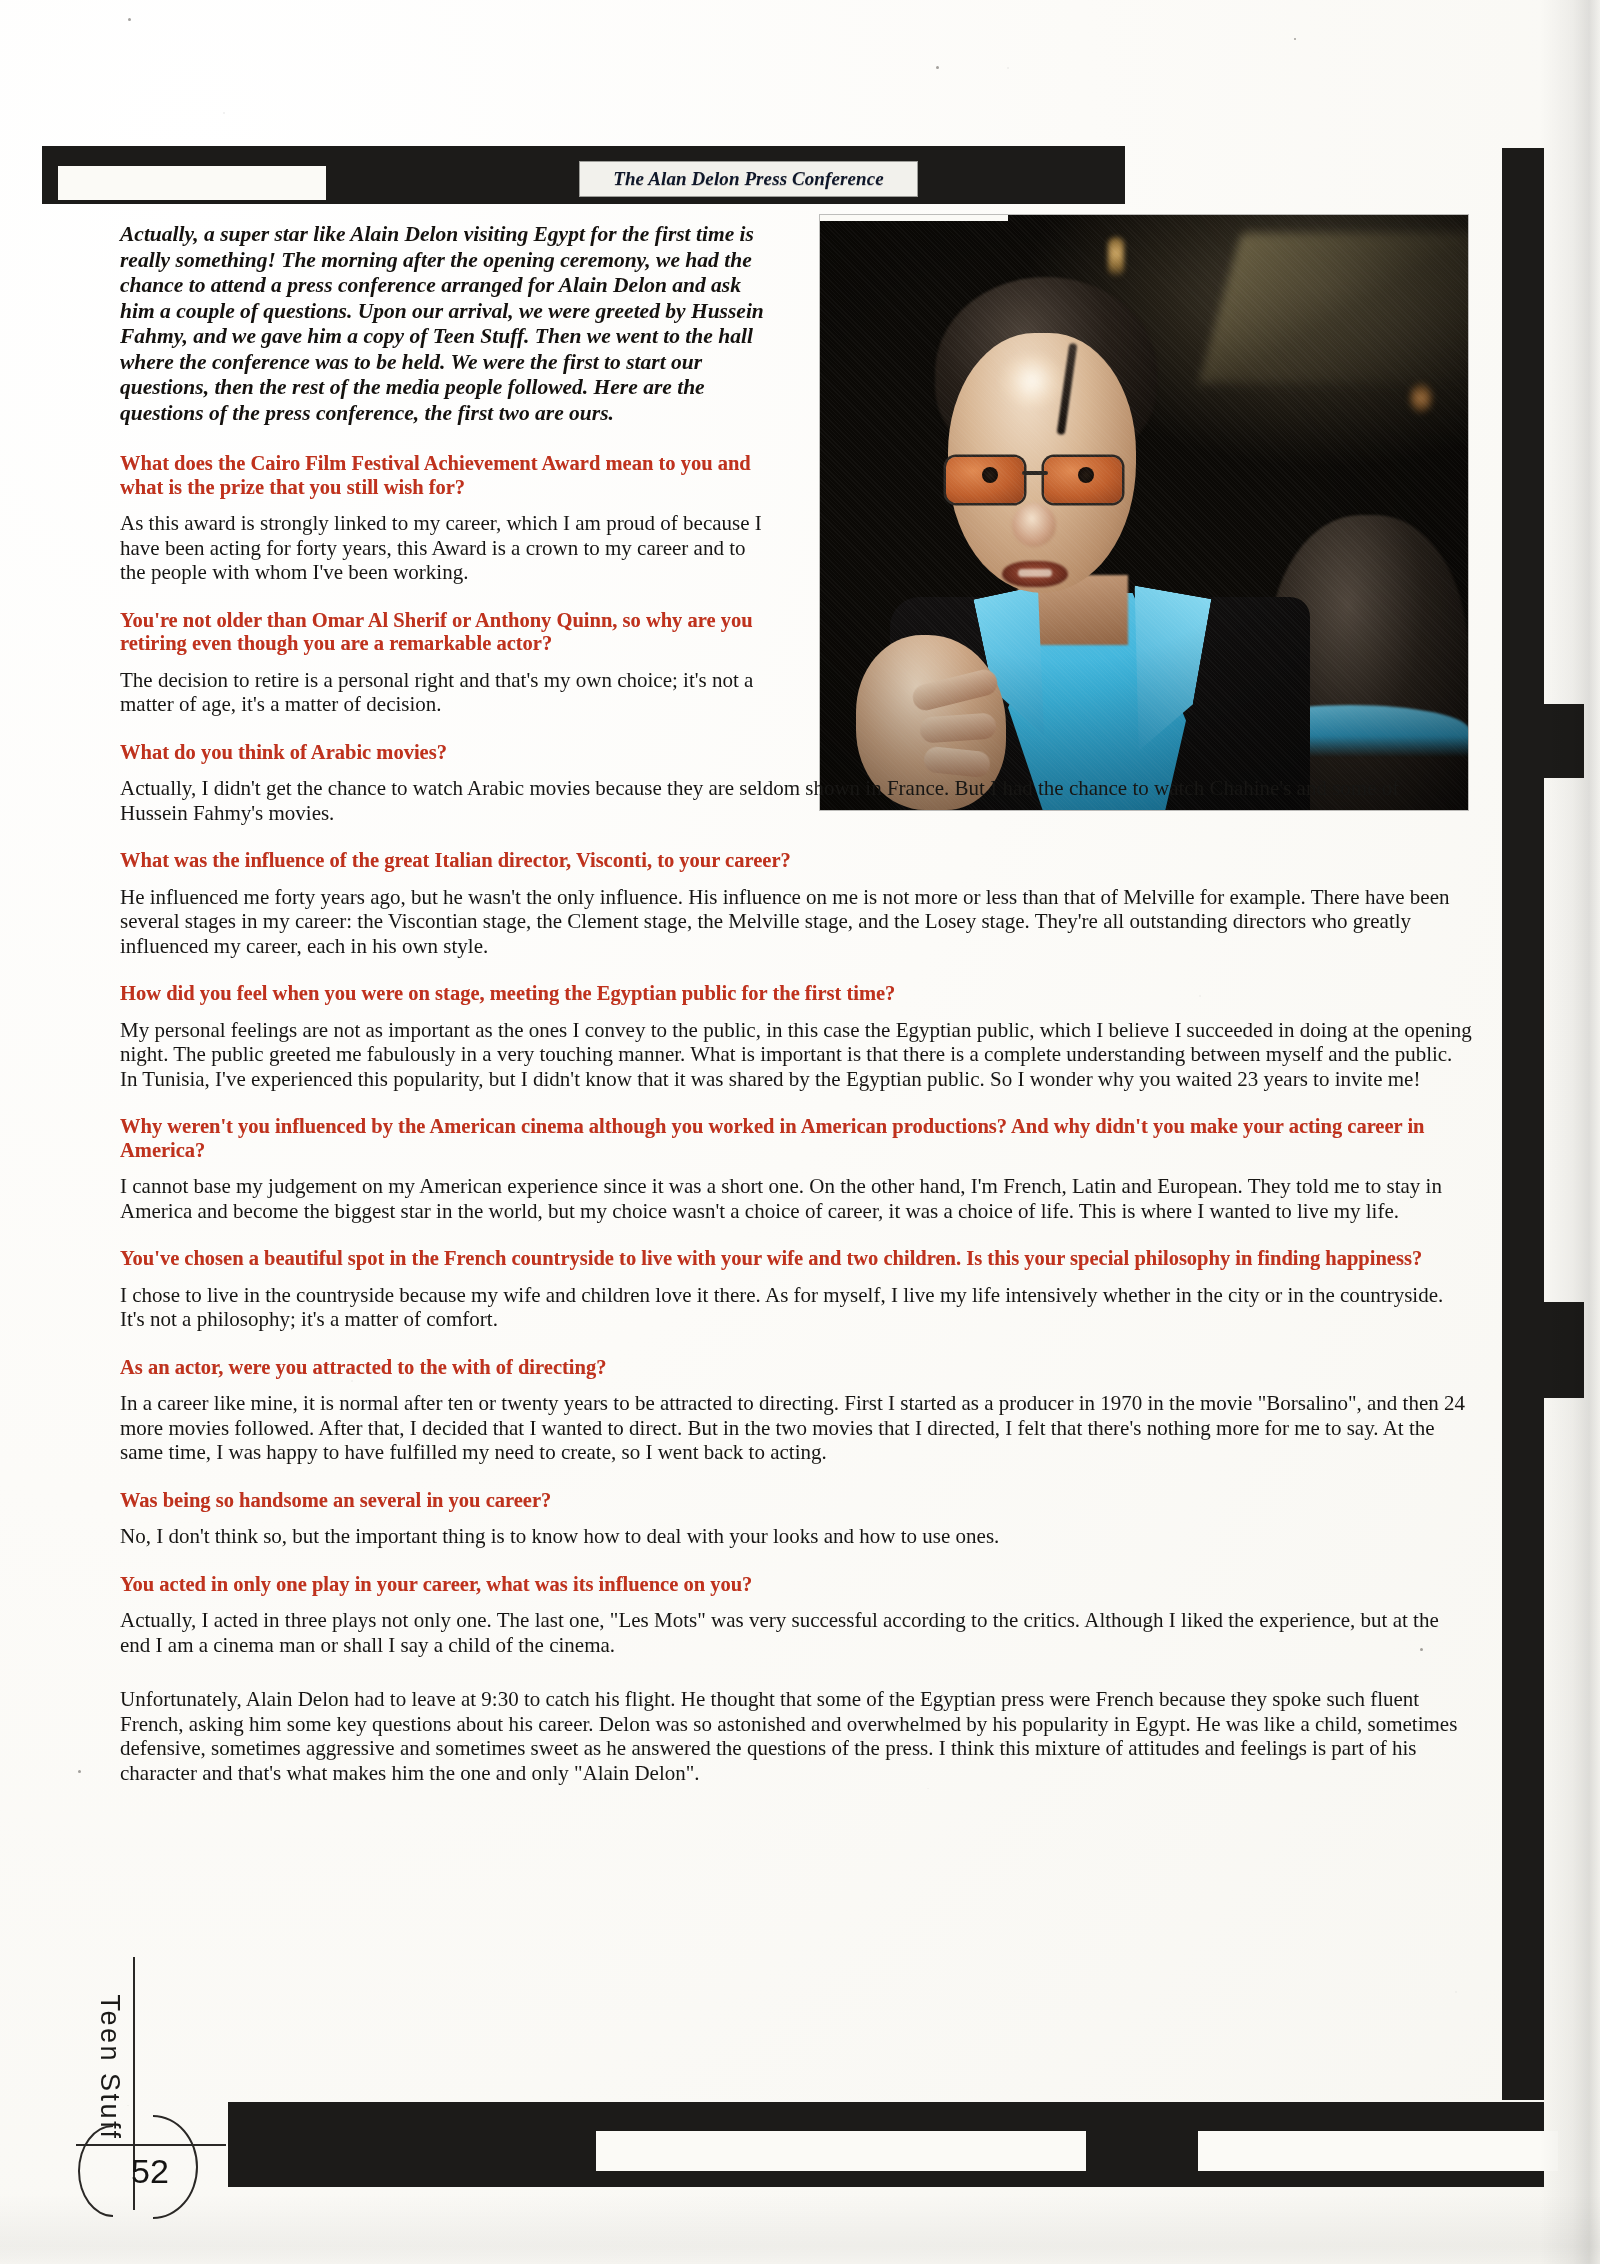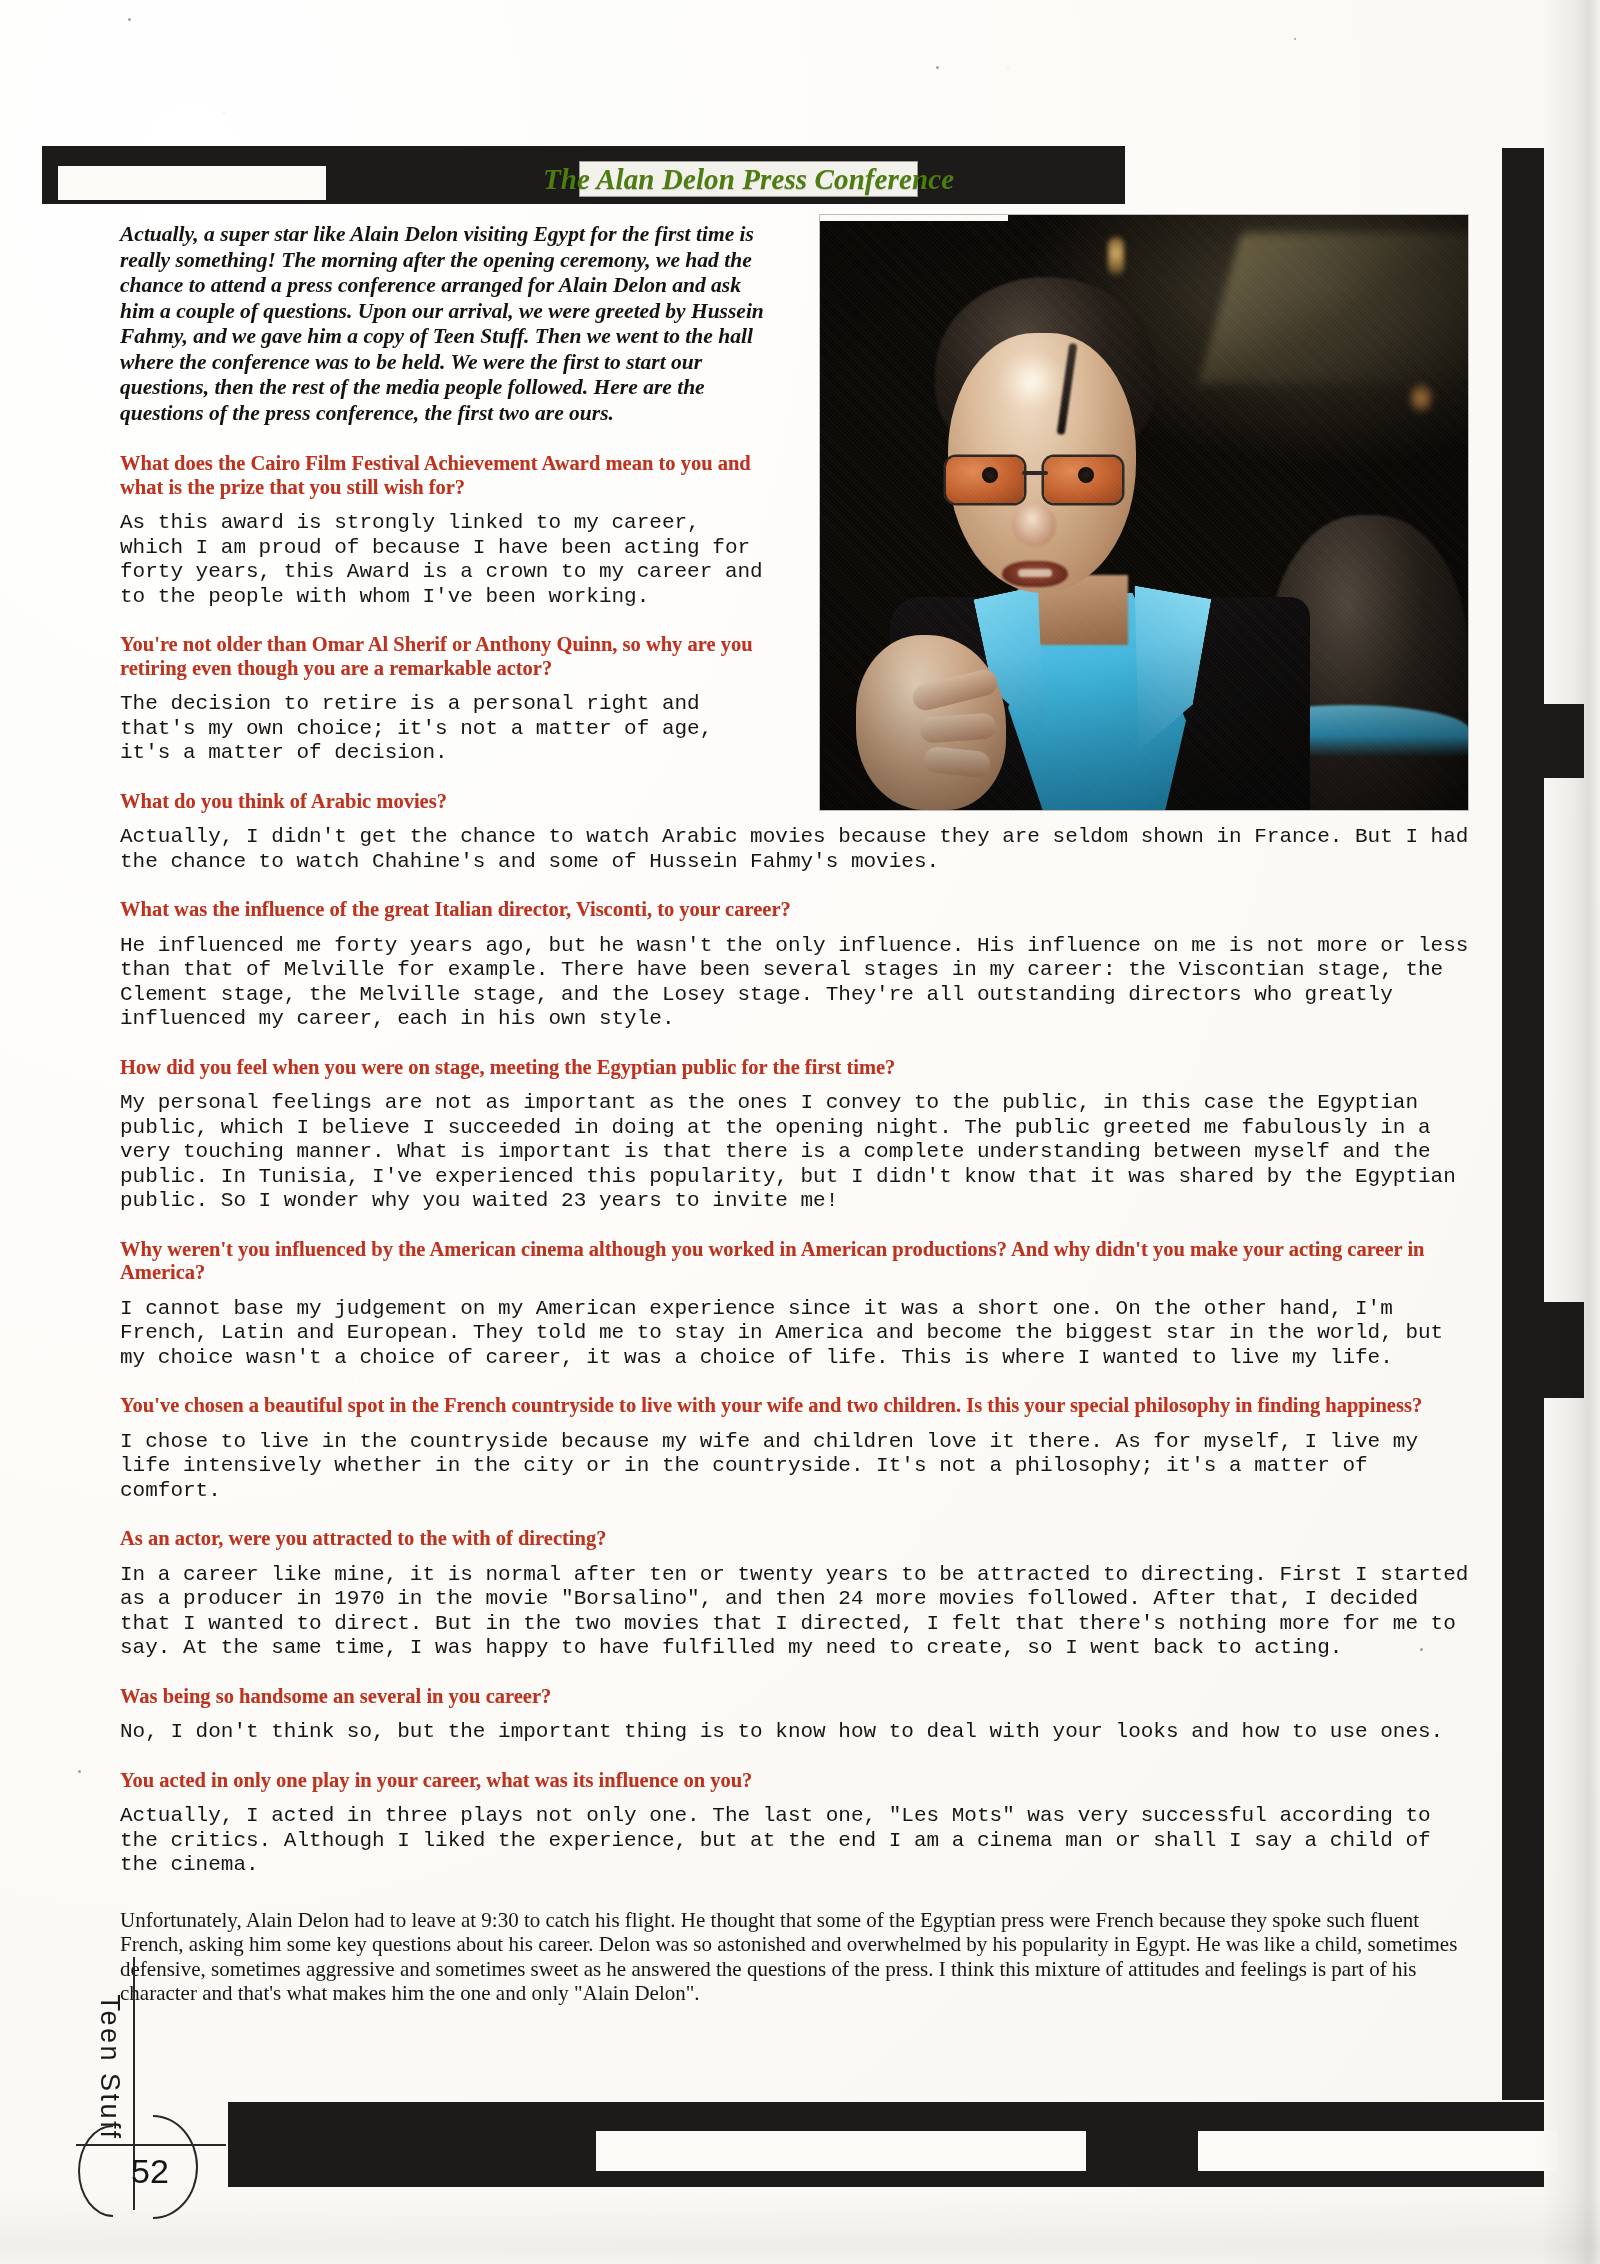--- a/index.html
+++ b/index.html
@@ -49,22 +49,22 @@
   #hdr-knockout{position:absolute;left:58px;top:166px;width:268px;height:34px;background:#fbfaf6;}
   #title-plate{
     position:absolute;left:579px;top:161px;width:339px;height:36px;
     background:#f2f1ec;
     display:flex;align-items:center;justify-content:center;
     box-shadow:0 0 0 1px rgba(0,0,0,.35) inset;
   }
   #title-plate .ttl{
     font-family:"Liberation Serif", serif;
     font-style:italic;font-weight:bold;
-    font-size:29px;letter-spacing:.1px;
-    color:#4d7c0f;
+    font-size:19px;letter-spacing:.1px;
+    color:#0f172a;
     white-space:nowrap;
     text-shadow:0 .5px 0 rgba(0,0,0,.18);
   }
 
   
   #rail-upper{right:56px;top:148px;width:42px;height:566px;}
   #rail-tab1{right:16px;top:704px;width:82px;height:74px;}
   #rail-mid{right:56px;top:714px;width:42px;height:540px;}
   #rail-tab2{right:16px;top:1302px;width:82px;height:96px;}
   #rail-lower{right:56px;top:1254px;width:42px;height:846px;}
@@ -91,21 +91,20 @@
     font-weight:bold;
     color:#c0321d;
     font-size:20.5px;line-height:23.5px;
     margin:0 0 1px 0;
     text-shadow:0 .4px 0 rgba(120,20,10,.25);
   }
   .a{
     font-size:21px;line-height:24.5px;
     color:#171614;
     margin:12px 0 24px 0;
-    font-family:Liberation Mono, monospace;
   }
   .a.tight{margin-bottom:22px;}
 
   .narrow .q,.narrow .a{width:650px;}
   .wide .q,.wide .a{width:1352px;}
 
   .closing{
     font-size:21px;line-height:24.5px;color:#171614;
     width:1352px;margin:30px 0 0 0;
   }

